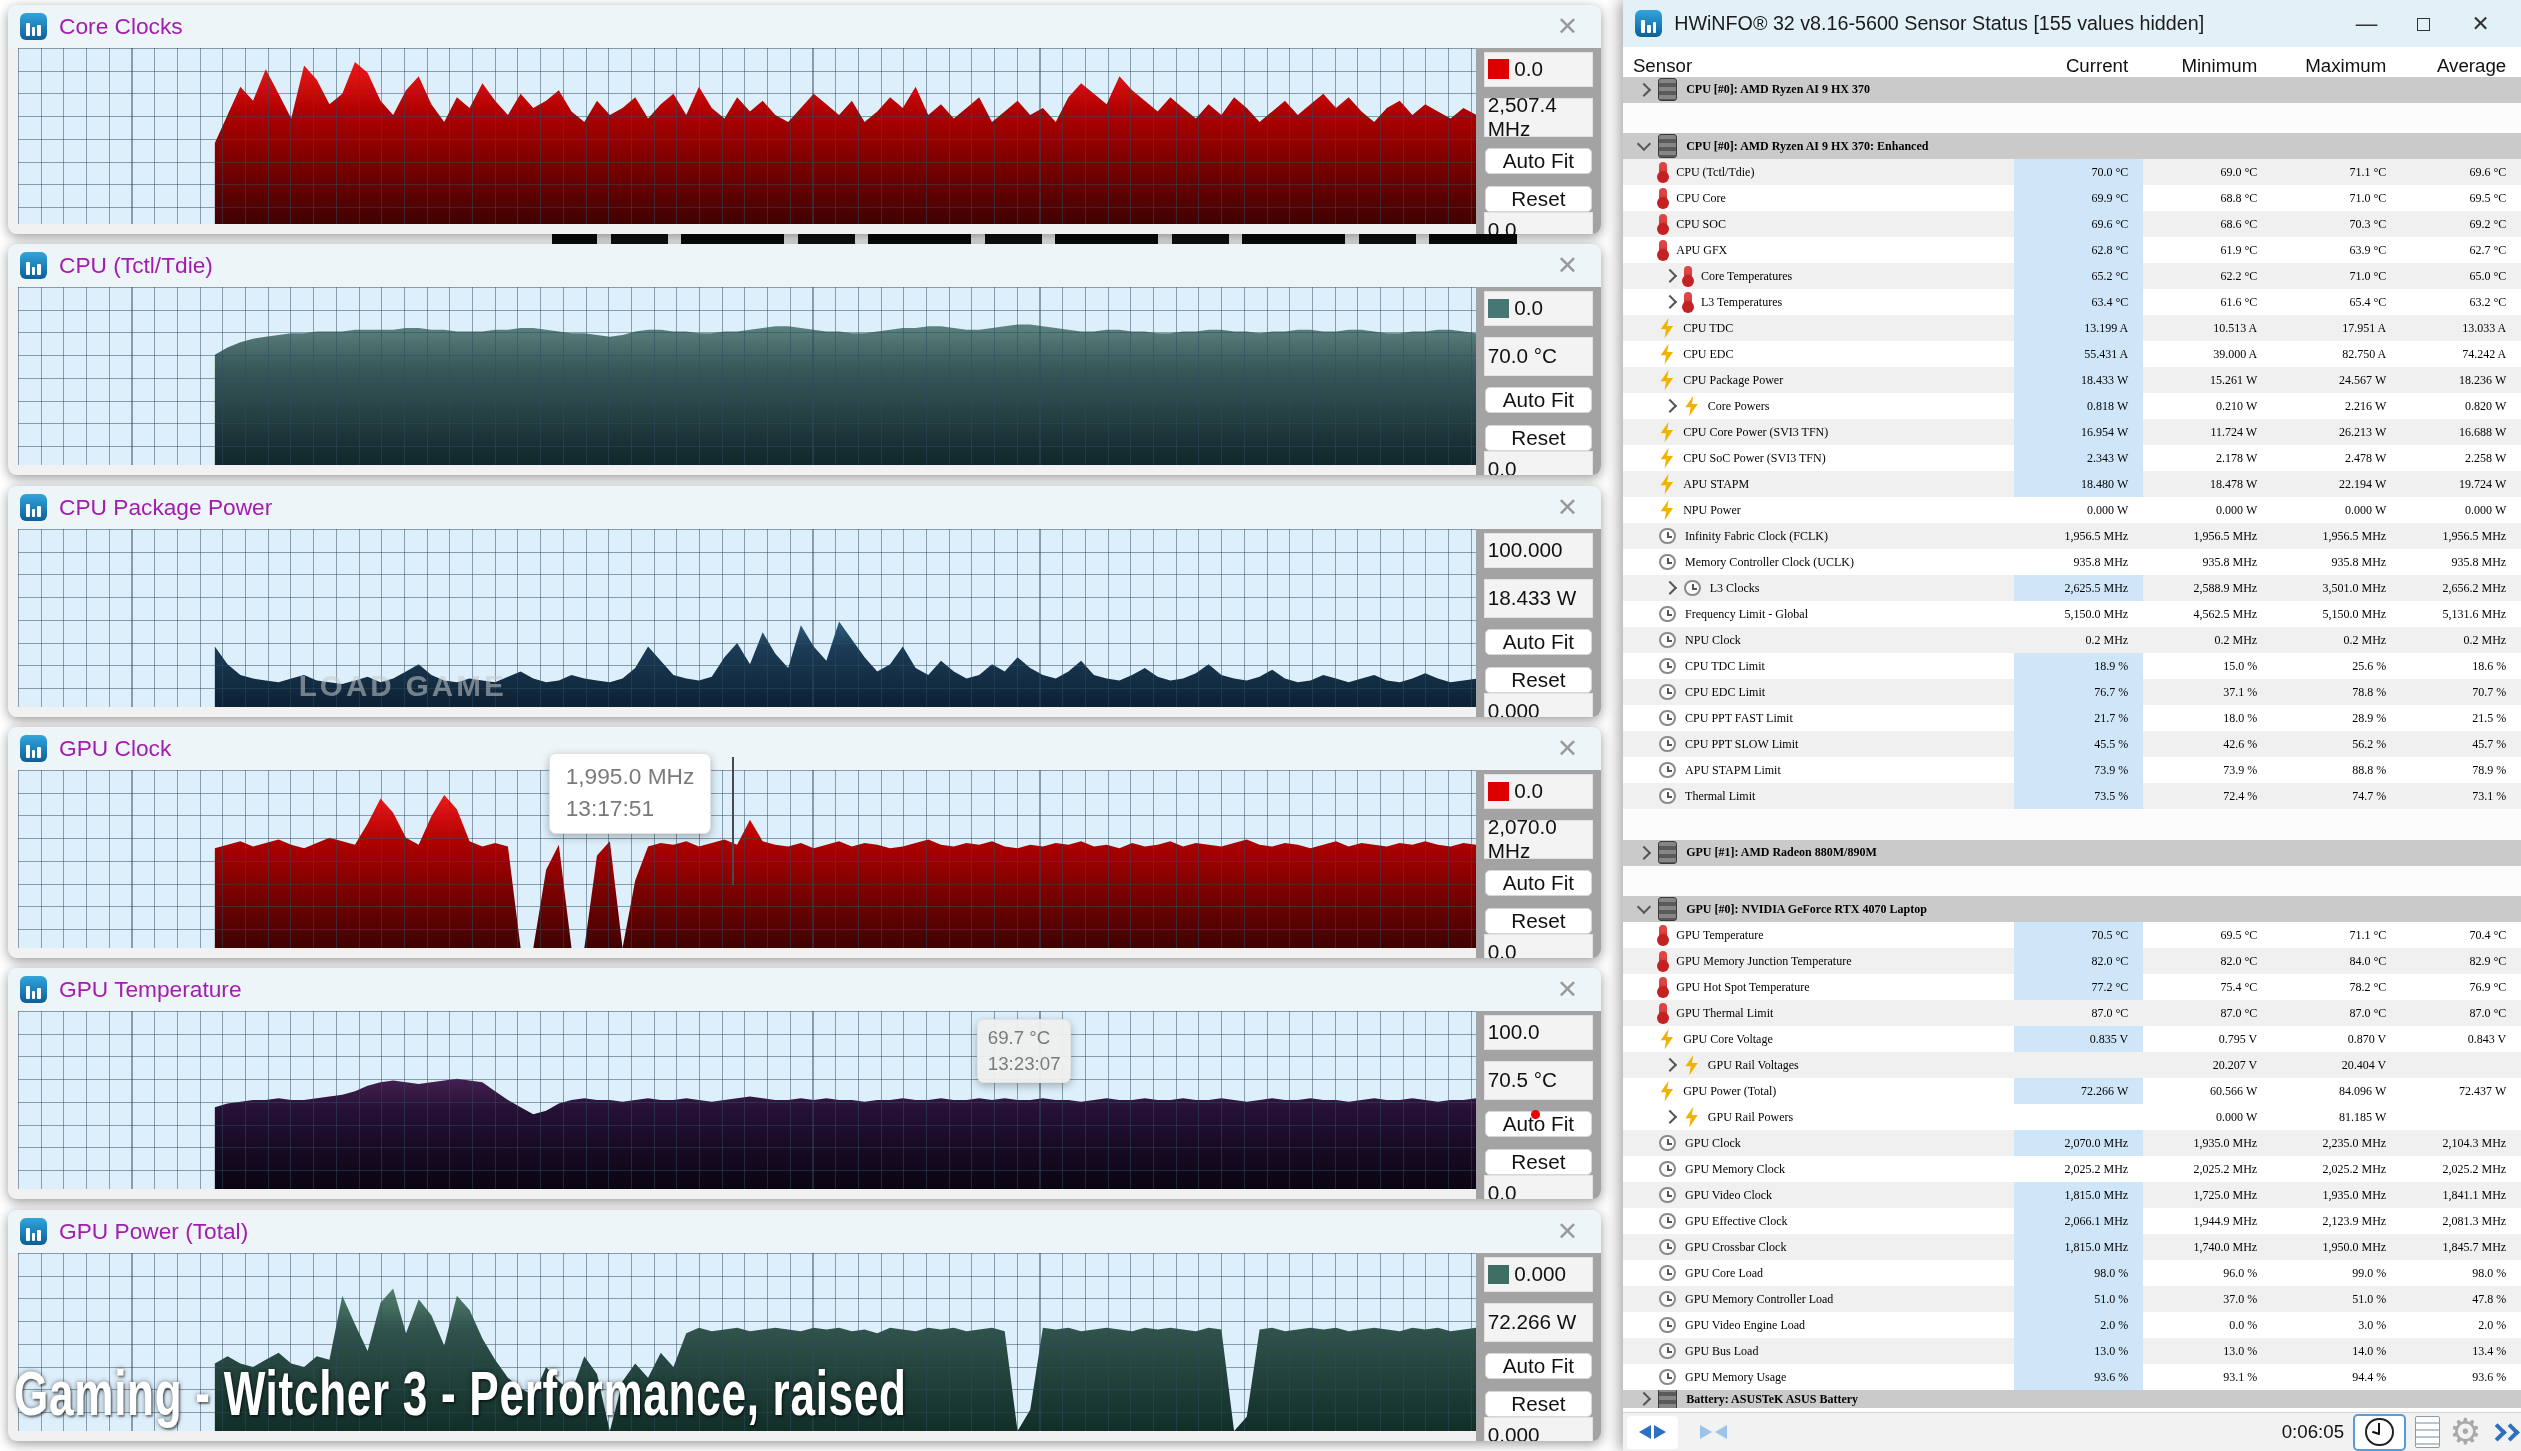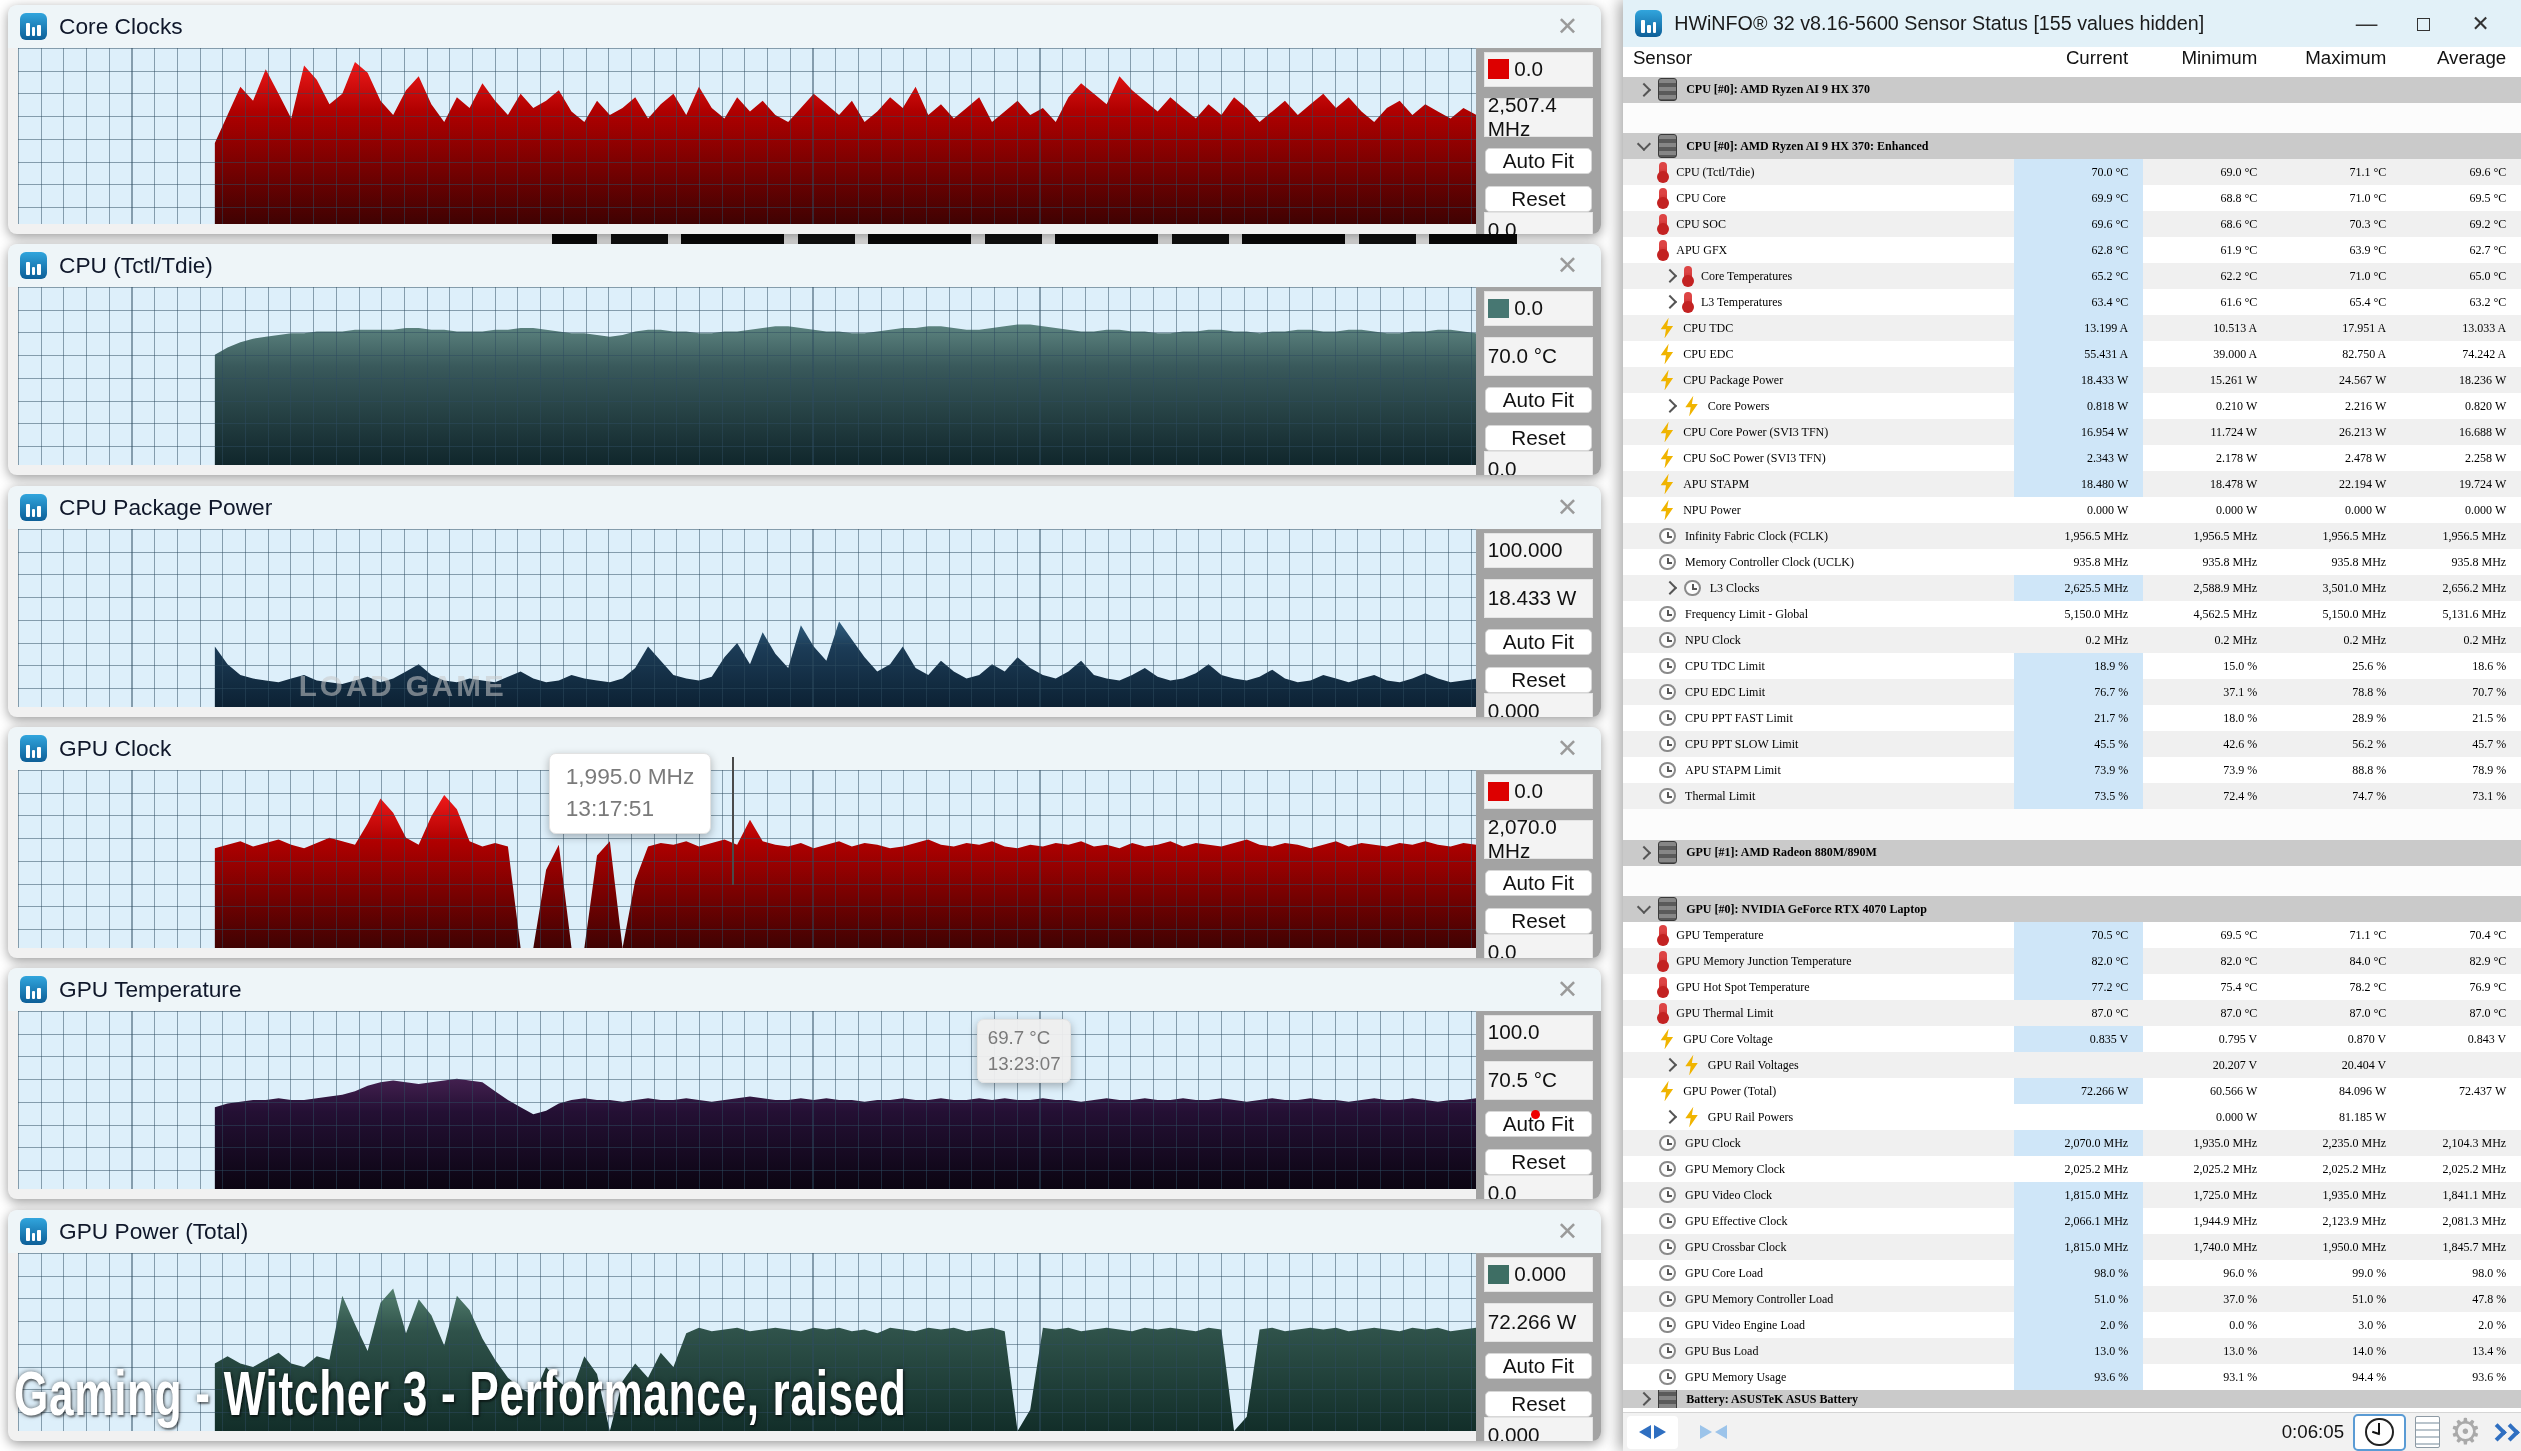--- a/index.html
+++ b/index.html
@@ -9,21 +9,21 @@
 0 16%,#41503a 30%,#6e5b43 47%,#3a4636 60%,#31413a 72%,#2e3a34 82%,#7a4a2e 95%,#8a5a38 100%);
   }
   
   .checker { position:absolute; left:552px; top:232px; width:965px; height:11.8px;
     background:repeating-linear-gradient(90deg,#0a0a0a 0 45px,#e8e8e8 45px 59px,#111 59px 116px,#f0f0f0 116px 129px,#0a0a0a 129px 187px); }
 
   
   .gwin { position:absolute; left:7.9px; width:1593px; background:#f1f1f1; border-radius:8.9px;
     box-shadow:0 3px 11.8px rgba(0,0,0,.4); overflow:hidden; display:flex; flex-direction:column; }
   .gtitle { height:43px; background:#eef5f8; display:flex; align-items:center; padding:0 11.8px; gap:11.8px; flex:none; }
-  .gtitle .t { color:#0f172a; font-size:22.7px; }
+  .gtitle .t { color:#a21caf; font-size:22.7px; }
   .gclose { margin-left:auto; color:#9a9a9a; font-size:25.6px; width:43px; text-align:center; line-height:43px; }
   .appicon { width:27.6px; height:27.6px; flex:none; border-radius:5.9px;
     background:linear-gradient(180deg,#31a5dd,#0d5f98); display:flex; align-items:flex-end; justify-content:center; gap:2px; padding:3.9px 4.9px; }
   .appicon i { display:block; width:3.9px; background:#fff; border-radius:1px; }
   .appicon .b1{height:13.8px;} .appicon .b2{height:8.9px;} .appicon .b3{height:11.8px;}
   .gbody { flex:1; display:flex; min-height:0; }
   .gplotwrap { flex:1; padding:0 0 9.9px 9.9px; min-width:0; }
   .gplot { position:relative; width:100%; height:100%; background:#ddeffa; overflow:hidden; }
   .gplot svg { position:absolute; inset:0; width:100%; height:100%; }
   .grid { position:absolute; inset:0; pointer-events:none;
@@ -49,21 +49,21 @@
     transform:scaleX(.7); transform-origin:left center; letter-spacing:1px;
     text-shadow:0 0 5.9px rgba(0,0,0,.55), 2px 2px 2px rgba(0,0,0,.4); white-space:nowrap; }
 
   
   .hw { position:absolute; left:1623px; top:0; width:898px; height:1451px; background:#fff;
     display:flex; flex-direction:column; box-shadow:-3.9px 0 13.8px rgba(0,0,0,.35); }
   .hwtitle { height:47px; flex:none; background:#e2f1f8; display:flex; align-items:center; padding:0 11.8px; gap:11.8px; font-size:19.7px; color:#1a1a1a; }
   .hwbtns { margin-left:auto; display:flex; }
   .hwbtn { width:57px; text-align:center; font-size:21.7px; color:#333; line-height:47px; }
   .sq { display:inline-block; width:12.8px; height:12.8px; border:1.6px solid #333; }
-  .hwheader { height:29.6px; flex:none; display:flex; align-items:flex-start; font-size:18.7px; color:#111; background:#fff; }
+  .hwheader { height:29.6px; flex:none; display:flex; align-items:flex-end; font-size:18.7px; color:#111; background:#fff; }
   .hwrows { flex:1; overflow:hidden; background:#fff; }
   .row { height:26px; display:flex; align-items:stretch; font-size:12px; color:#000;font-family:Liberation Serif, serif; }
   .row.shade { background:#f0f0f0; }
   .row.spacer { background:#fcfcfc; height:30.5px; }
   .row.section { background:#cacaca; font-weight:bold; }
   .row.partial { height:18px; overflow:hidden;align-items:center; }
   .lab { flex:1; display:flex; align-items:center; gap:8.9px; padding-left:9.9px; min-width:0; overflow:hidden; white-space:nowrap; }
   .cell { width:129px; flex:none; text-align:right; padding-right:14.8px; display:flex; align-items:center; justify-content:flex-end; }
   .cell.avg { width:120px; }
   .cell.hl { background:#cfe6f8; }

